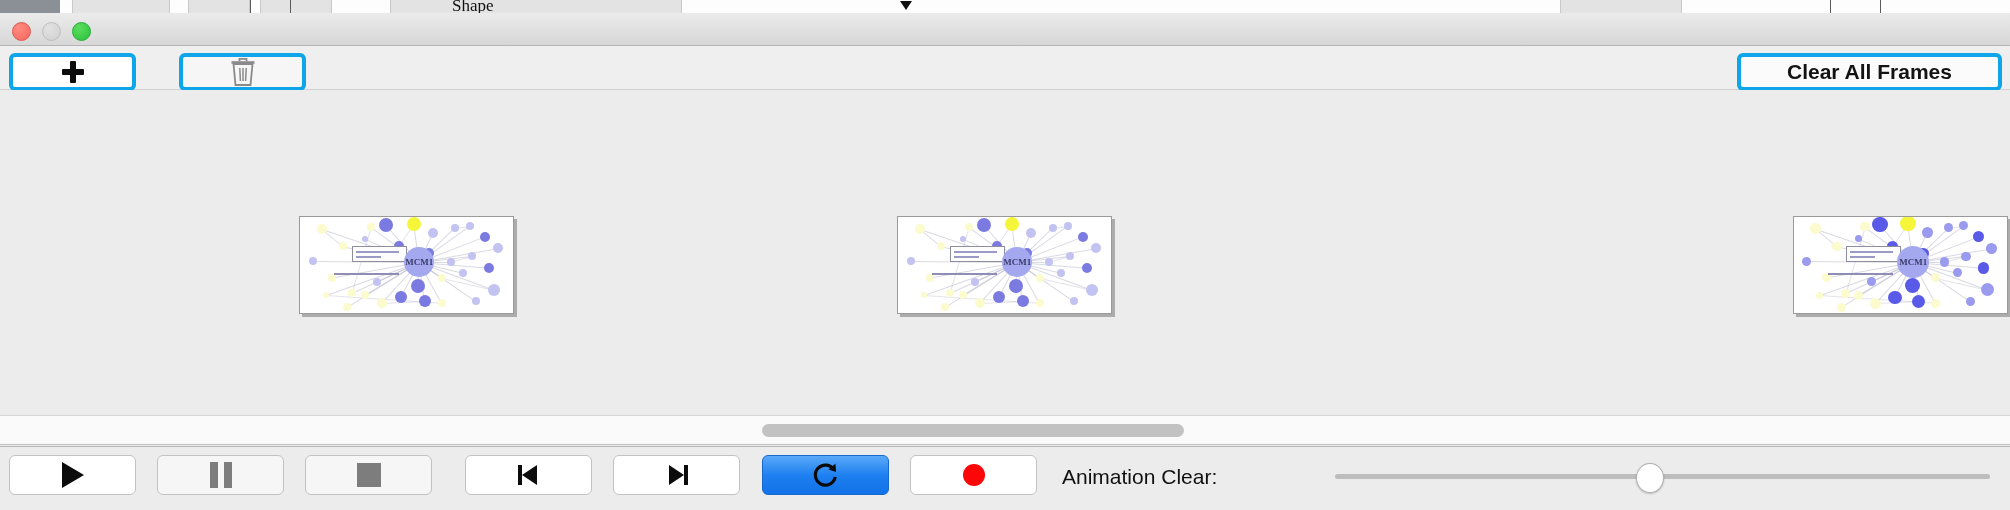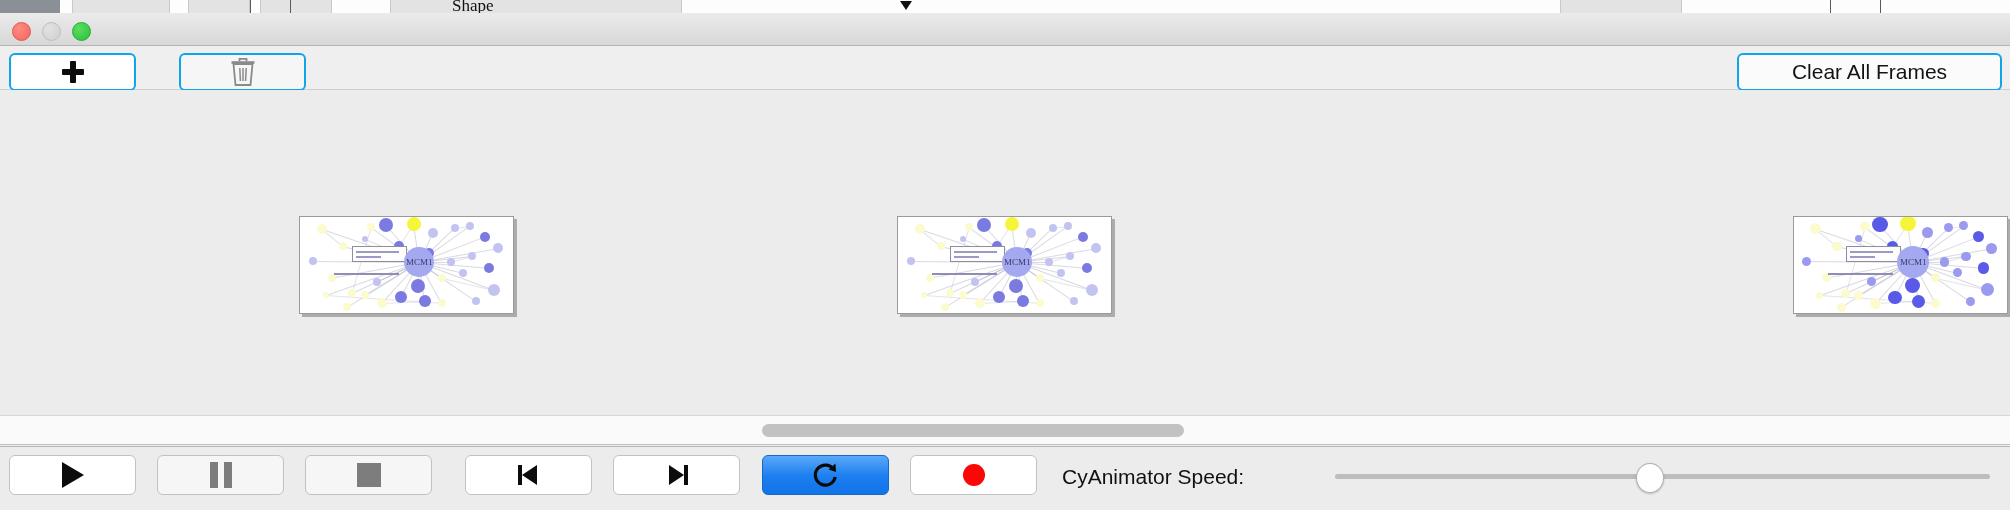--- a/index.html
+++ b/index.html
@@ -103,26 +103,27 @@
     height: 44px;
     background: #efefef;
     border-bottom: 1px solid #cfcfcf;
     box-sizing: border-box;
   }
   .tb-btn {
     position: absolute;
     top: 7px;
     height: 38px;
     border-radius: 6px;
-    border: 2px solid #0ea5e9;
+    border: 4px solid #0ea5e9;
     box-sizing: border-box;
     display: flex;
     align-items: center;
     justify-content: center;
     cursor: default;
+    font-weight: bold;
   }
   .tb-btn.enabled { background: #ffffff; }
   .tb-btn.disabled { background: #f6f6f6; }
 
   .tb-btn.add   { left: 9px;  width: 127px; }
   .tb-btn.trash { left: 179px; width: 127px; }
   .tb-btn.clear {
     left: 1737px; width: 265px;
     font-size: 21px;
     color: #131313;
@@ -157,20 +158,21 @@
     background: #ffffff;
     border: 1px solid #9a9a9a;
     box-shadow: 3px 3px 0 rgba(120,120,120,.55);
     box-sizing: border-box;
     overflow: hidden;
   }
   .frame-inner {
     position: absolute;
     left: 0; top: 0; right: 0; bottom: 0;
     background: #ffffff;
+    font-weight: bold;
   }
 
   .net-node {
     position: absolute;
     border-radius: 50%;
   }
   .net-edge {
     position: absolute;
     background: #b9b9cc;
     height: 1px;
@@ -653,21 +655,21 @@
           <svg width="30" height="30" viewBox="0 0 30 30">
             <path d="M23 10 A10 10 0 1 0 24.2 17" fill="none" stroke="#0a0a0a" stroke-width="3.2" stroke-linecap="butt"></path>
             <path d="M17.5 9.5 L24.5 3.5 L25 12 Z" fill="#0a0a0a"></path>
           </svg>
         </div>
         <div class="ctl-btn enabled" style="left: 910px; width: 127px;">
           <div class="icon-record"></div>
         </div>
       </div>
 
-    <div class="speed-label" id="speed-label" style="left: 1062px;">CyAnimator Speed:</div>
+    <div class="speed-label" id="speed-label" style="left: 1062px;">Animation Clear:</div>
 
     <div class="slider" id="speed-slider" style="left: 1335px; width: 655px;">
       <div class="slider-track"></div>
       <div class="slider-thumb" id="slider-thumb" style="left: 301.4px;"></div>
     </div>
   </div>
 
 </div>
 
 </body></html>

